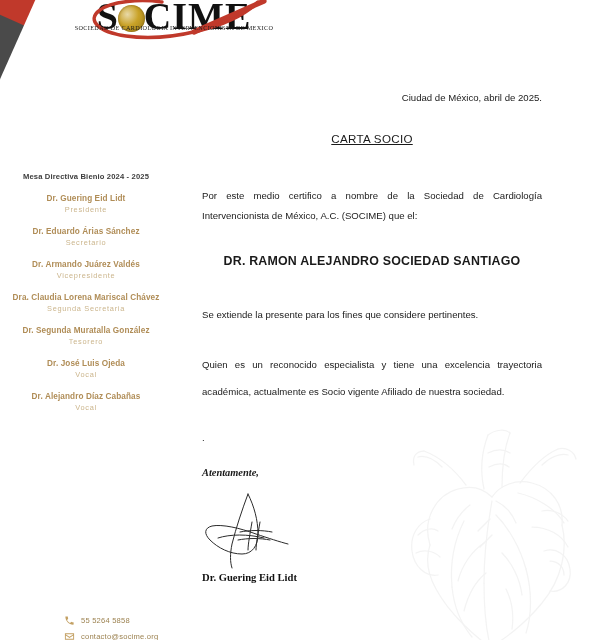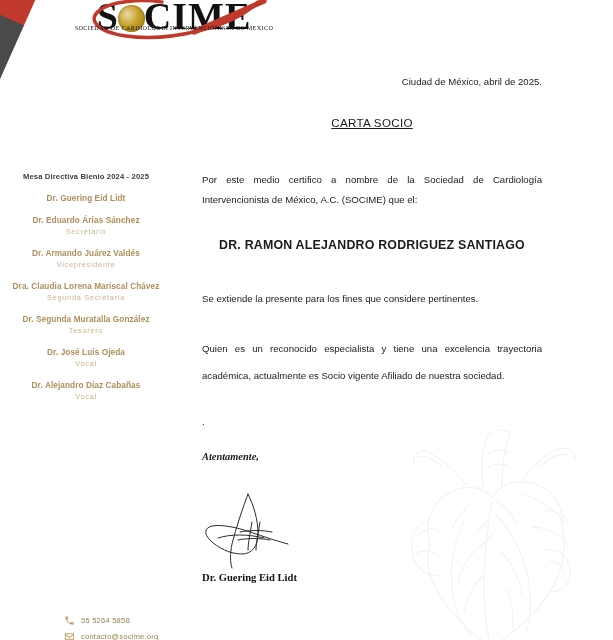--- a/index.html
+++ b/index.html
@@ -139,21 +139,21 @@
     font-size: 7.4px;
     color: #cbb58c;
     letter-spacing: .7px;
     line-height: 11px;
   }
 
   
   .letter {
     position: absolute;
     left: 202px;
-    top: 72px;
+    top: 88px;
     width: 340px;
     font-size: 9.6px;
     line-height: 19px;
     color: #1a1a1a;
   }
   .date-line {
     text-align: right;
     font-size: 9.6px;
     margin-bottom: 22px;
   }
@@ -290,20 +290,21 @@
     <path d="M104 78 C112 82, 120 90, 124 100"></path>
     <path d="M78 82 C70 88, 64 96, 60 106"></path>
   </g>
 </svg>
 
 <div class="board">
   <div class="board-title">Mesa Directiva Bienio 2024 - 2025</div>
 
   <div class="board-member">
     <div class="board-name">Dr. Guering Eid Lidt</div>
+    <div class="board-role">Presidente</div>
   </div>
   <div class="board-member">
     <div class="board-name">Dr. Eduardo Árias Sánchez</div>
     <div class="board-role">Secretario</div>
   </div>
   <div class="board-member">
     <div class="board-name">Dr. Armando Juárez Valdés</div>
     <div class="board-role">Vicepresidente</div>
   </div>
   <div class="board-member">
@@ -321,21 +322,21 @@
   <div class="board-member">
     <div class="board-name">Dr. Alejandro Díaz Cabañas</div>
     <div class="board-role">Vocal</div>
   </div>
 </div>
 
 <div class="letter">
   <div class="date-line">Ciudad de México, abril de 2025.</div>
   <div class="doc-title">CARTA SOCIO</div>
   <p class="para">Por este medio certifico a nombre de la Sociedad de Cardiología Intervencionista de México, A.C. (SOCIME) que el:</p>
-  <div class="recipient">DR. RAMON ALEJANDRO RODRIGUEZ SANTIAGO</div>
+  <div class="recipient">DR. RAMON ALEJANDRO SOCIEDAD SANTIAGO</div>
   <p class="para para-last-nostretch">Se extiende la presente para los fines que considere pertinentes.</p>
   <p class="para para-spaced">Quien es un reconocido especialista y tiene una excelencia trayectoria académica, actualmente es Socio  vigente Afiliado de nuestra sociedad.</p>
   <p class="lone-dot">.</p>
   <p class="closing">Atentamente,</p>
 </div>
 
 <div class="signature-area">
   <svg class="signature-mark" width="160" height="78" viewBox="0 0 160 78">
     <g fill="none" stroke="#2b2b2b" stroke-width="1" stroke-linecap="round" stroke-linejoin="round">
       <path d="M52 2 C46 18, 40 36, 36 52 C34 62, 34 70, 36 76"></path>

